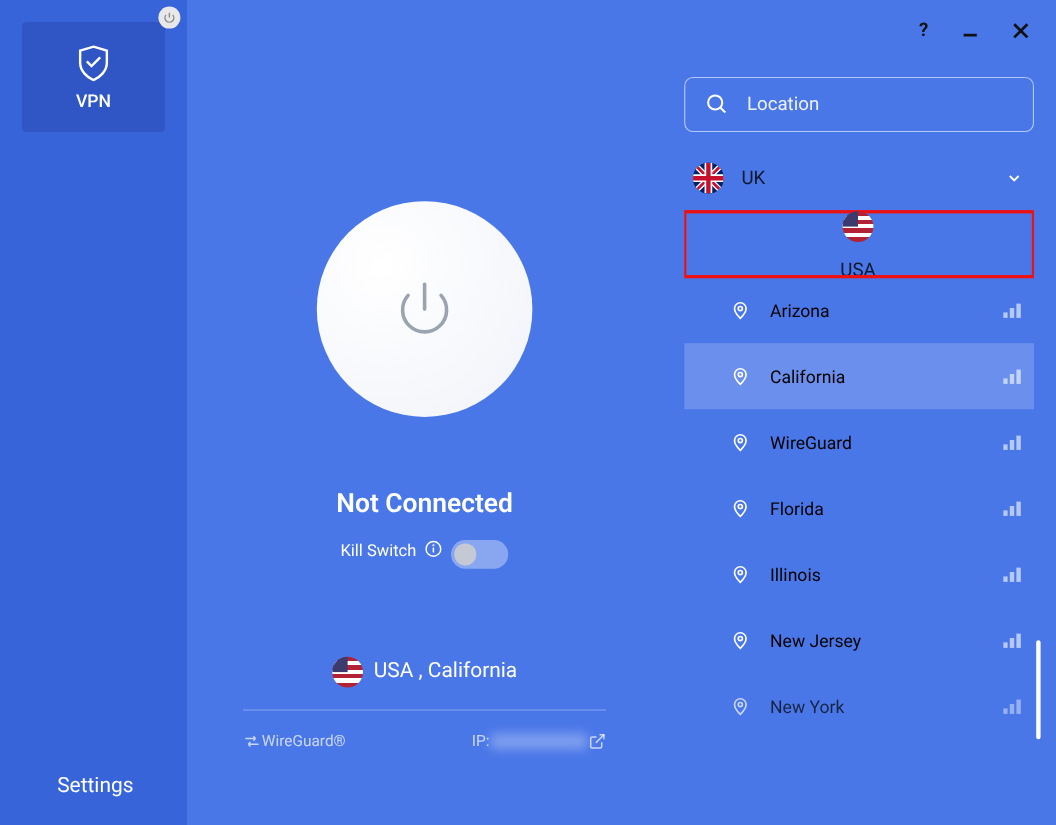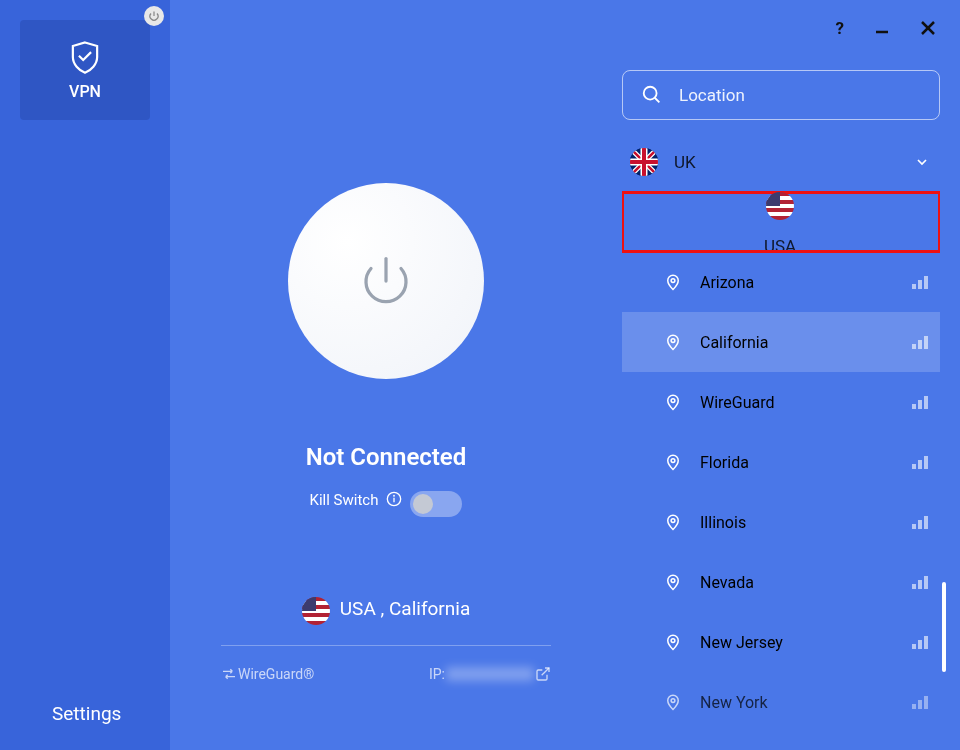--- a/index.html
+++ b/index.html
@@ -213,32 +213,20 @@
               <rect x="0" y="9" width="4" height="5" fill="white"></rect>
               <rect x="6" y="5" width="4" height="9" fill="white"></rect>
               <rect x="12" y="1" width="4" height="13" fill="white"></rect>
             </svg>
         </div>
         <div class="city-row">
           <svg width="18" height="18" viewBox="0 0 24 24" fill="none" stroke="white" stroke-width="2">
               <path d="M12 22s7-7 7-12a7 7 0 1 0-14 0c0 5 7 12 7 12z"></path>
               <circle cx="12" cy="10" r="2.5"></circle>
             </svg>
-          <span>Nevada</span>
-          <svg class="signal" width="18" height="14" viewBox="0 0 18 14">
-              <rect x="0" y="9" width="4" height="5" fill="white"></rect>
-              <rect x="6" y="5" width="4" height="9" fill="white"></rect>
-              <rect x="12" y="1" width="4" height="13" fill="white"></rect>
-            </svg>
-        </div>
-        <div class="city-row">
-          <svg width="18" height="18" viewBox="0 0 24 24" fill="none" stroke="white" stroke-width="2">
-              <path d="M12 22s7-7 7-12a7 7 0 1 0-14 0c0 5 7 12 7 12z"></path>
-              <circle cx="12" cy="10" r="2.5"></circle>
-            </svg>
           <span>New Jersey</span>
           <svg class="signal" width="18" height="14" viewBox="0 0 18 14">
               <rect x="0" y="9" width="4" height="5" fill="white"></rect>
               <rect x="6" y="5" width="4" height="9" fill="white"></rect>
               <rect x="12" y="1" width="4" height="13" fill="white"></rect>
             </svg>
         </div>
         <div class="city-row" style="opacity:0.7;">
           <svg width="18" height="18" viewBox="0 0 24 24" fill="none" stroke="white" stroke-width="2">
               <path d="M12 22s7-7 7-12a7 7 0 1 0-14 0c0 5 7 12 7 12z"></path>

